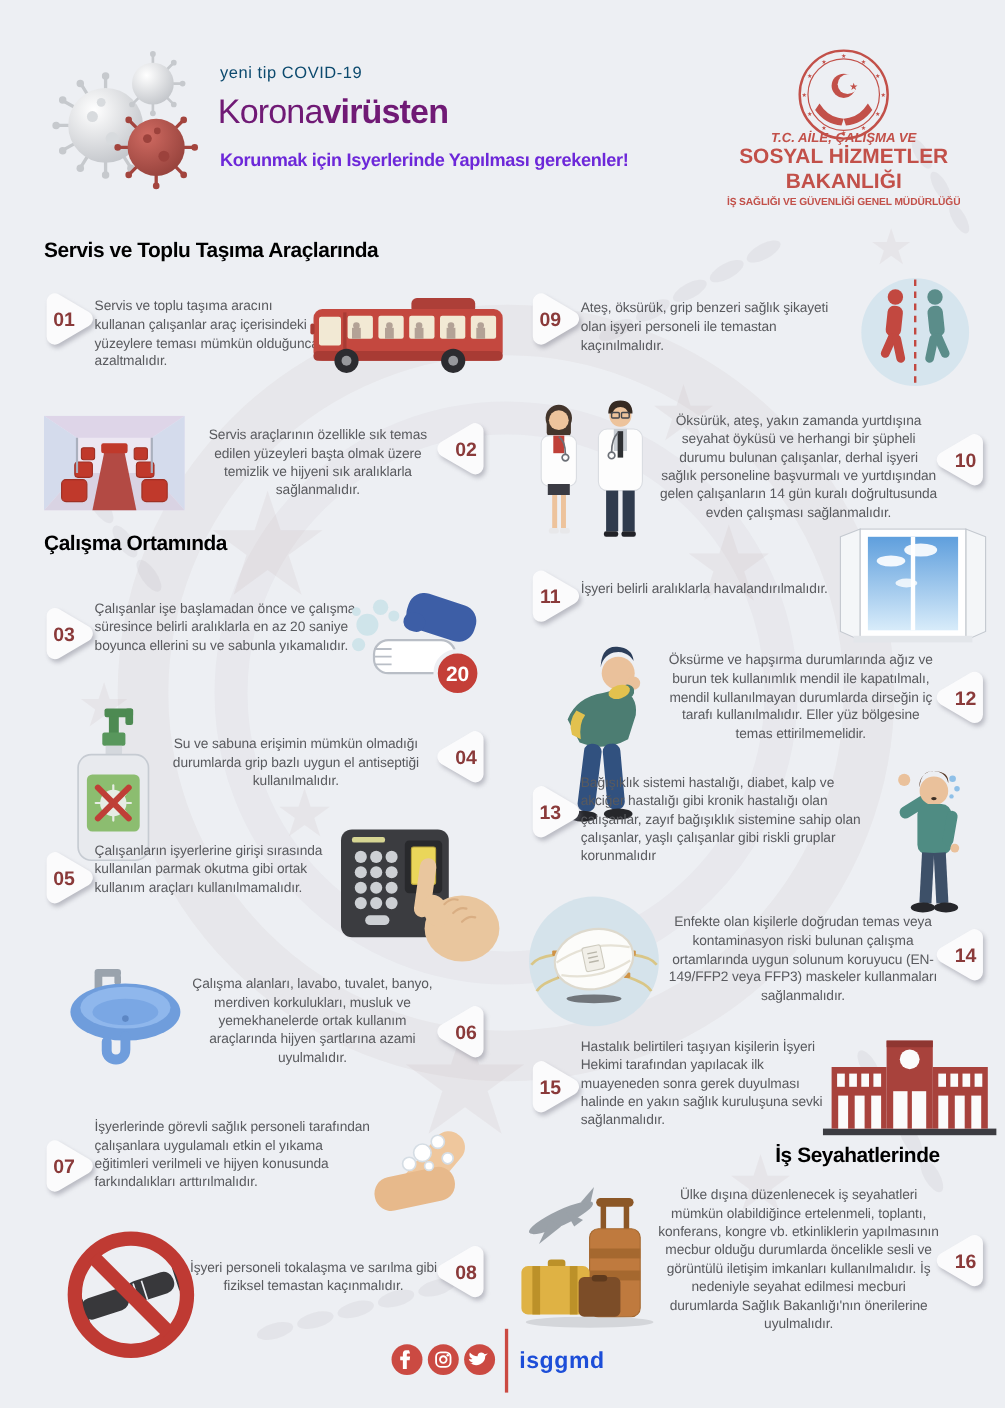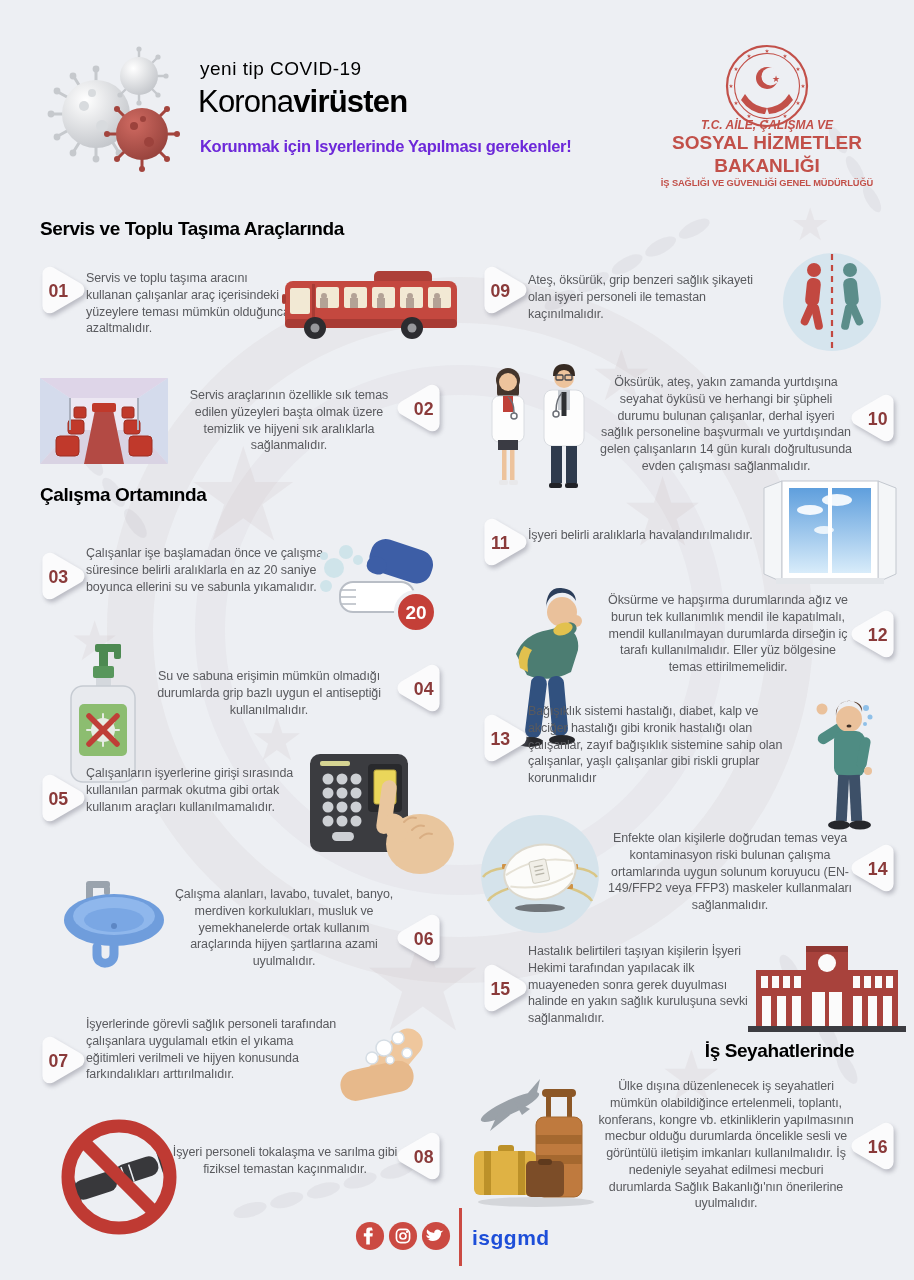--- a/index.html
+++ b/index.html
@@ -1,22 +1,22 @@
 <!DOCTYPE html>
 <html><head>
 <meta charset="utf-8">
 <style>
   html,body{margin:0;padding:0;background:#dfe1e6;}
   #page{position:relative;width:914px;height:1280px;background:#edeff3;overflow:hidden;
         font-family:"Liberation Sans",sans-serif;margin:0 auto;}
   
   #watermark{position:absolute;inset:0;pointer-events:none;}
   
-  .supertitle{position:absolute;font-size:19px;color:#000000;letter-spacing:0.5px;}
-  .title{position:absolute;font-size:31px;color:#000000;letter-spacing:-0.8px;}
+  .supertitle{position:absolute;font-size:15px;color:#0c4a6e;letter-spacing:0.5px;}
+  .title{position:absolute;font-size:31px;color:#701a75;letter-spacing:-0.8px;}
   .title .t-light{font-weight:400;}
   .title .t-bold{font-weight:700;}
   .subtitle{position:absolute;font-size:16.5px;font-weight:700;color:#6d28d9;letter-spacing:-0.3px;}
   .ministry{position:absolute;color:#c25049;text-align:center;font-weight:700;line-height:1.2;}
   .ministry .m1{font-size:12px;font-style:italic;}
   .ministry .m2{font-size:19px;}
   .ministry .m3{font-size:9.3px;letter-spacing:-0.1px;}
   
   .sechead{position:absolute;font-size:19px;font-weight:700;color:#000000;letter-spacing:-0.4px;}
   

